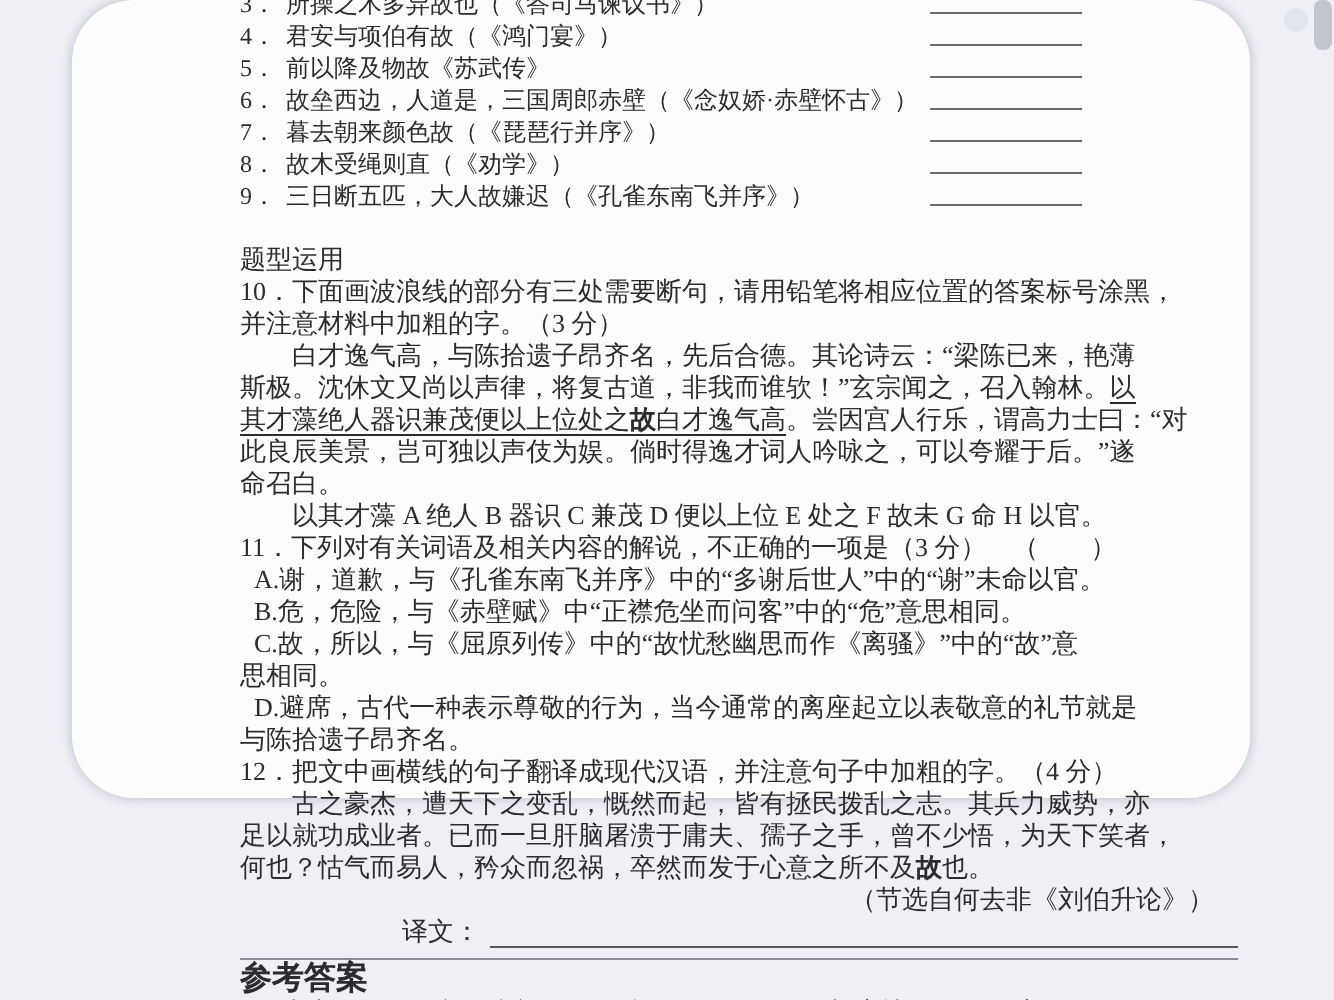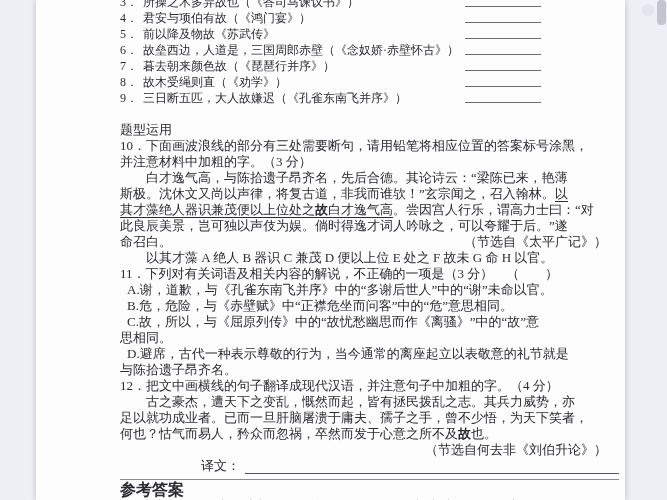--- a/index.html
+++ b/index.html
@@ -4,23 +4,24 @@
 <style>
   html,body{margin:0;padding:0;}
   body{
     width:667px;height:500px;overflow:hidden;
     background:#eef0f5;
     font-family:"Liberation Serif","DejaVu Serif",serif;
     position:relative;
   }
   .stage{position:absolute;inset:0;width:667px;height:500px;overflow:hidden;}
   .page{
-    position:absolute;left:36px;top:0;width:589px;height:500px;
+    position:absolute;left:36px;top:0;width:589px;height:399px;
     background:#fdfdfd;
     box-shadow:0 0 6px rgba(50,55,80,.28);
+    border-radius:31px;
   }
   .content{
     position:absolute;left:84px;top:0;width:499px;height:500px;
     color:#2b2b30;font-size:13px;line-height:16px;
   }
   
   .ex-list{margin-top:-6px;font-size:12px;}
   .ex-row{position:relative;height:16px;white-space:nowrap;}
   .ex-num{margin-right:5px;}
   .blank{
@@ -91,21 +92,21 @@
       </div>
 
       <div class="section-head">题型运用</div>
 
       <div class="ln">10．下面画波浪线的部分有三处需要断句，请用铅笔将相应位置的答案标号涂黑，</div>
       <div class="ln">并注意材料中加粗的字。（3 分）</div>
       <div class="ln indent">白才逸气高，与陈拾遗子昂齐名，先后合德。其论诗云：“梁陈已来，艳薄</div>
       <div class="ln"><span>斯极。沈休文又尚以声律，将复古道，非我而谁欤！”玄宗闻之，召入翰林。</span><span class="u">以</span></div>
       <div class="ln"><span class="u">其才藻绝人器识兼茂便以上位处之</span><span class="u b">故</span><span class="u">白才逸气高</span><span>。尝因宫人行乐，谓高力士曰：“对</span></div>
       <div class="ln">此良辰美景，岂可独以声伎为娱。倘时得逸才词人吟咏之，可以夸耀于后。”遂</div>
-      <div class="ln"><span>命召白。</span><span class="cite" style="position:absolute;right:0;">（节选自《太平广记》）</span></div>
+      <div class="ln"><span>命召白。</span></div>
       <div class="ln indent">以其才藻 A 绝人 B 器识 C 兼茂 D 便以上位 E 处之 F 故未 G 命 H 以官。</div>
 
       <div class="ln">11．下列对有关词语及相关内容的解说，不正确的一项是（3 分）　（　　）</div>
       <div class="ln opt">A.谢，道歉，与《孔雀东南飞并序》中的“多谢后世人”中的“谢”未命以官。</div>
       <div class="ln opt">B.危，危险，与《赤壁赋》中“正襟危坐而问客”中的“危”意思相同。</div>
       <div class="ln opt">C.故，所以，与《屈原列传》中的“故忧愁幽思而作《离骚》”中的“故”意</div>
       <div class="ln">思相同。</div>
       <div class="ln opt">D.避席，古代一种表示尊敬的行为，当今通常的离座起立以表敬意的礼节就是</div>
       <div class="ln">与陈拾遗子昂齐名。</div>
 

